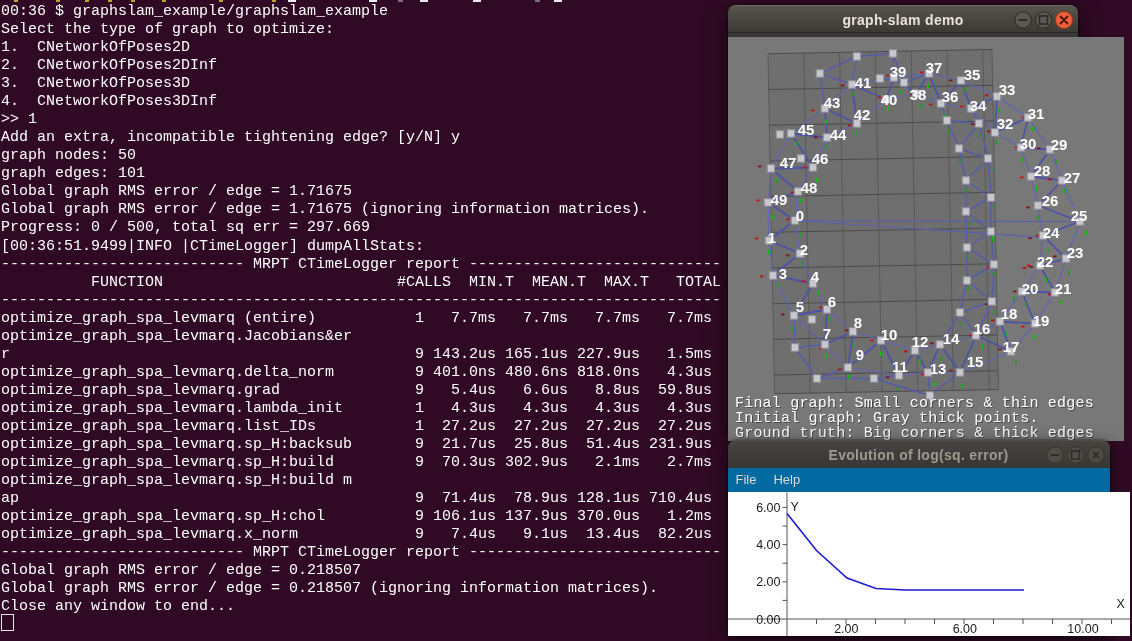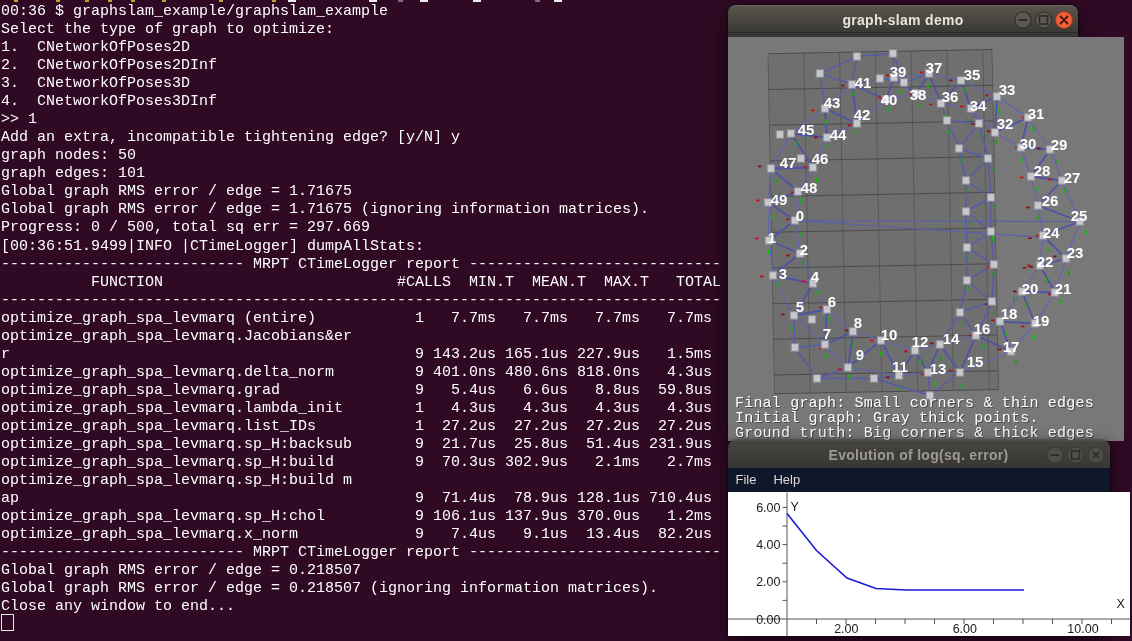--- a/index.html
+++ b/index.html
@@ -19,21 +19,21 @@
 #gwin { left:728px; top:4.5px; width:350px; height:431.5px;
   box-shadow:0 6px 22px rgba(0,0,0,0.65), 0 0 2px rgba(0,0,0,0.8); border-radius:8px 8px 0 0; }
 #gwin .tbar { background:linear-gradient(#57544b, #403e39 80%, #3a3834); color:#e8e4dc;
   border-top:1px solid #6b6960; box-shadow:inset 0 -1px 0 #2a2925; }
 #gcanvas { position:absolute; left:0; top:32.5px; width:395.5px; height:403.5px; background:#787878; }
 #gband { position:absolute; left:0; top:28px; width:100%; height:4.5px; background:#3a3834; }
 #ewin { left:727.5px; top:440px; width:382px; height:195.5px;
   box-shadow:0 5px 18px rgba(0,0,0,0.6), 0 0 2px rgba(0,0,0,0.8); border-radius:8px 8px 0 0; }
 #ewin .tbar { background:linear-gradient(#454440, #3a3935 85%, #373631); color:#9d9a92;
   border-top:1px solid #504e48; }
-#emenu { position:absolute; left:0; top:28px; width:100%; height:23.5px; background:#0f172a;
+#emenu { position:absolute; left:0; top:28px; width:100%; height:23.5px; background:#0369a1;
   font-family:"Liberation Sans", sans-serif; font-size:13px; color:#dedad2; line-height:23px; }
 #emenu span { margin-left:8px; margin-right:9px; }
 #eplot { position:absolute; left:0; top:51.5px; width:402.5px; height:144px; background:#ffffff; }
 .btns { position:absolute; right:3px; top:4px; }
 .btns2 { position:absolute; right:3px; top:4px; }
 </style></head>
 <body>
 <div id="term">00:36 $ graphslam_example/graphslam_example
 Select the type of graph to optimize:
 1.  CNetworkOfPoses2D

